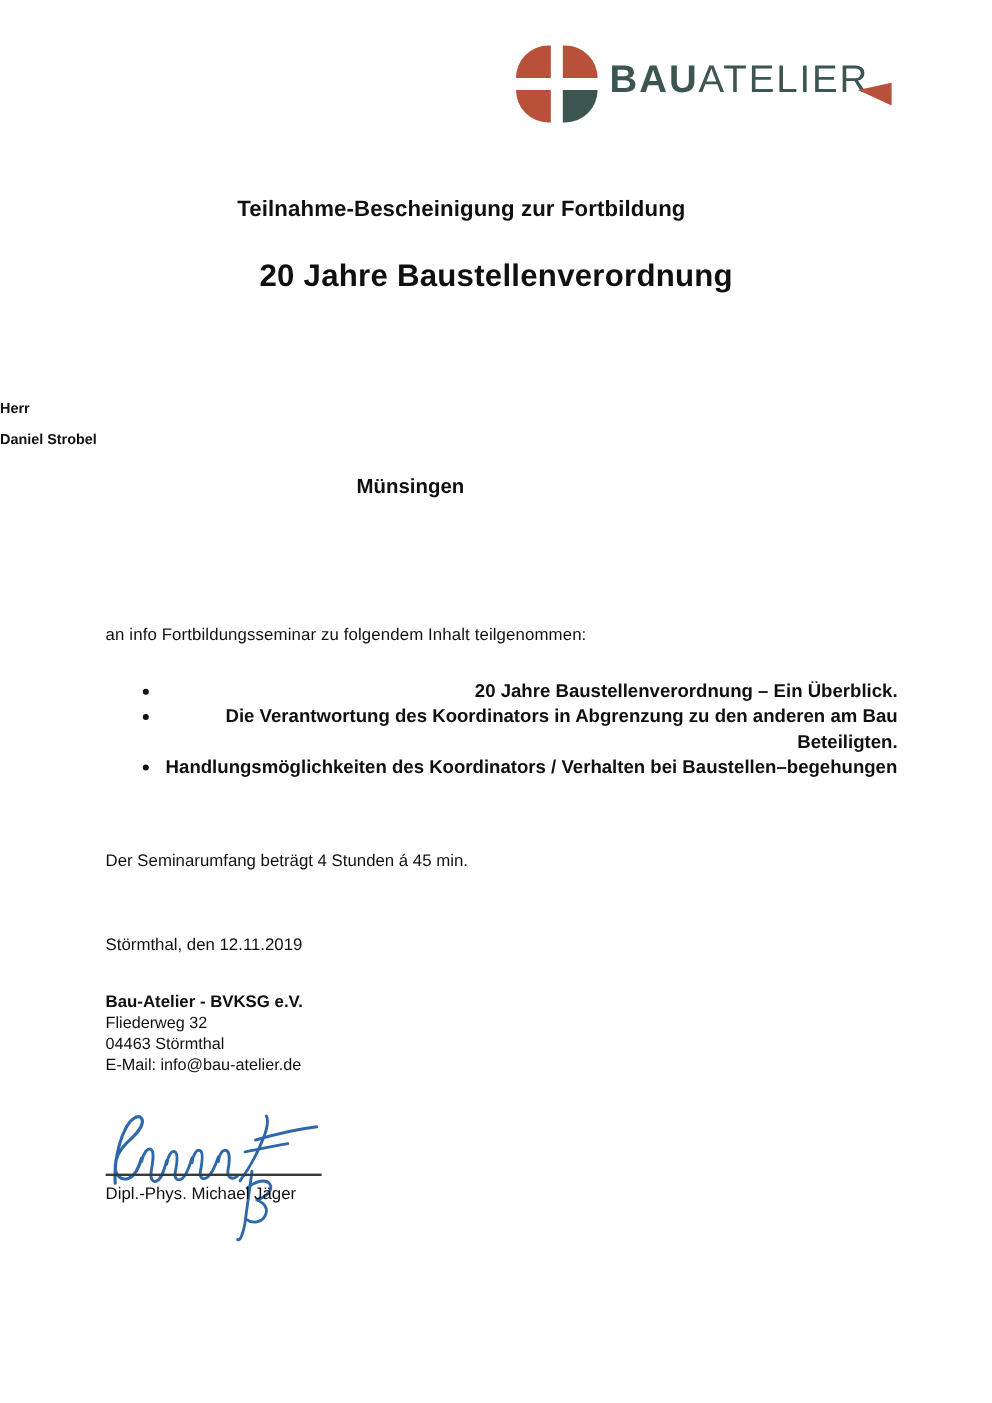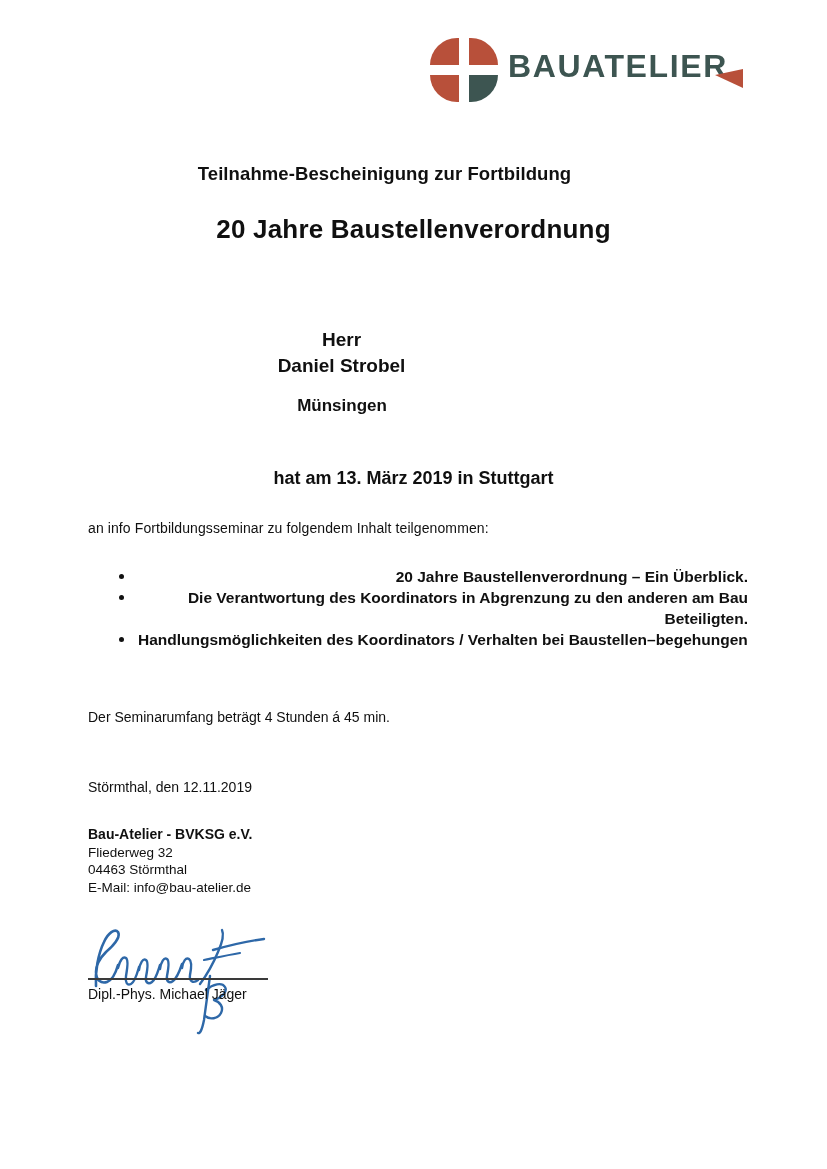--- a/index.html
+++ b/index.html
@@ -61,21 +61,21 @@
   .logo-word {
     position: absolute;
     left: 78px;
     top: 10px;
     font-size: 32px;
     letter-spacing: 1.6px;
     line-height: 44px;
     white-space: nowrap;
   }
   .logo-word .w-bold { font-weight: bold; }
-  .logo-word .w-light { font-weight: bold; }
+  .logo-word .w-light { font-weight: normal; }
 
   .logo-tick {
     position: absolute;
     left: 285px;
     top: 33px;
     width: 30px;
     height: 22px;
   }
 
   
@@ -99,22 +99,22 @@
     font-weight: bold;
     letter-spacing: 0.2px;
   }
 
   
   #recipient {
     position: absolute;
     left: 0;
     width: 683px;
     top: 327px;
-    text-align: center;
-    font-size: 19px;
+    text-align: left;
+    font-size: 12px;
     font-weight: bold;
     line-height: 26px;
   }
   #recipient-city {
     position: absolute;
     left: 0;
     width: 684px;
     top: 396px;
     text-align: center;
     font-size: 17px;
@@ -249,21 +249,20 @@
 
   <div class="h-sub" id="title-1">Teilnahme-Bescheinigung zur Fortbildung</div>
   <div id="title-2">20 Jahre Baustellenverordnung</div>
 
   <div id="recipient">
     <div>Herr</div>
     <div>Daniel Strobel</div>
   </div>
   <div id="recipient-city">Münsingen</div>
 
-  <div id="date-line">hat am 13. März 2019 in Stuttgart</div>
   <div id="intro">an info Fortbildungsseminar zu folgendem Inhalt teilgenommen:</div>
 
   <ul id="bullets">
     <li><span>20 Jahre Baustellenverordnung – Ein Überblick.</span></li>
     <li><span>Die Verantwortung des Koordinators in Abgrenzung zu den anderen am Bau Beteiligten.</span></li>
     <li class="justified"><span>Handlungsmöglichkeiten des Koordinators / Verhalten bei Baustellen–begehungen</span></li>
   </ul>
 
   <div id="umfang">Der Seminarumfang beträgt 4 Stunden á 45 min.</div>
 

